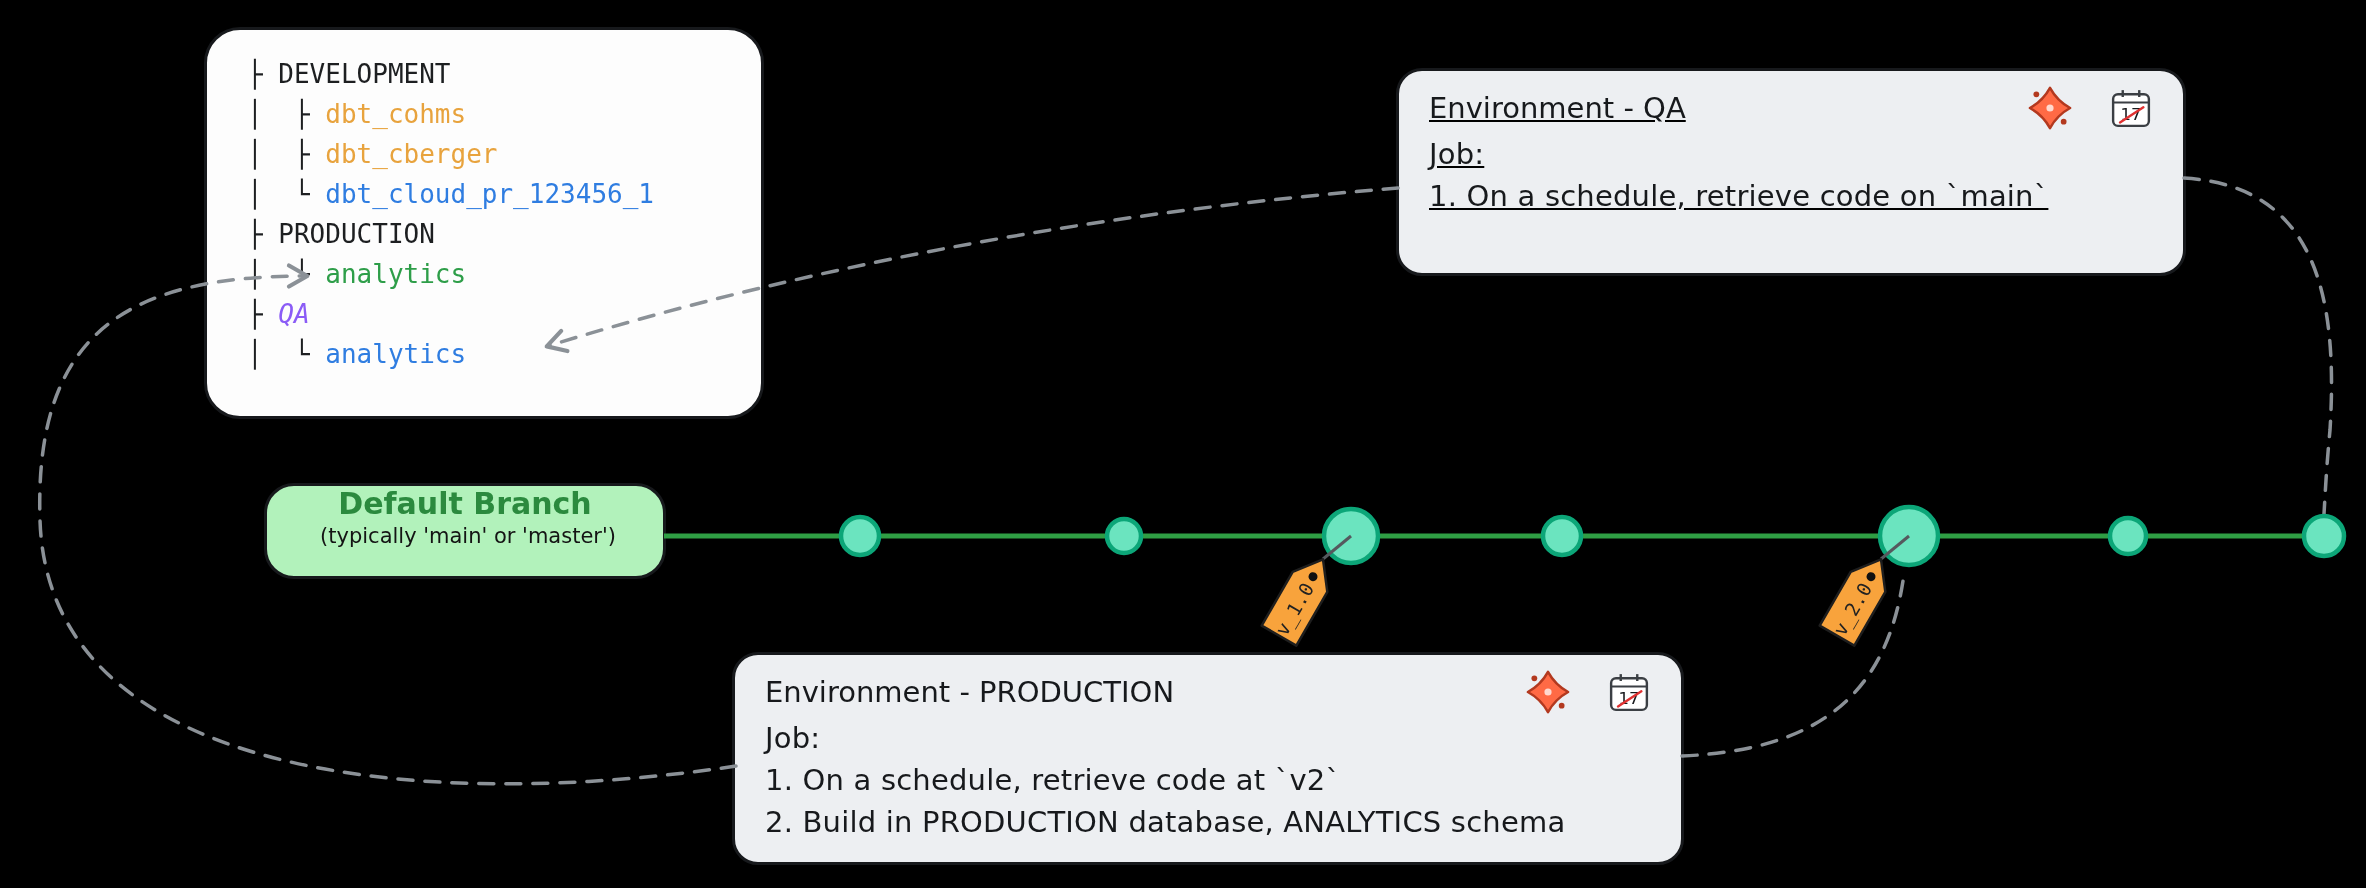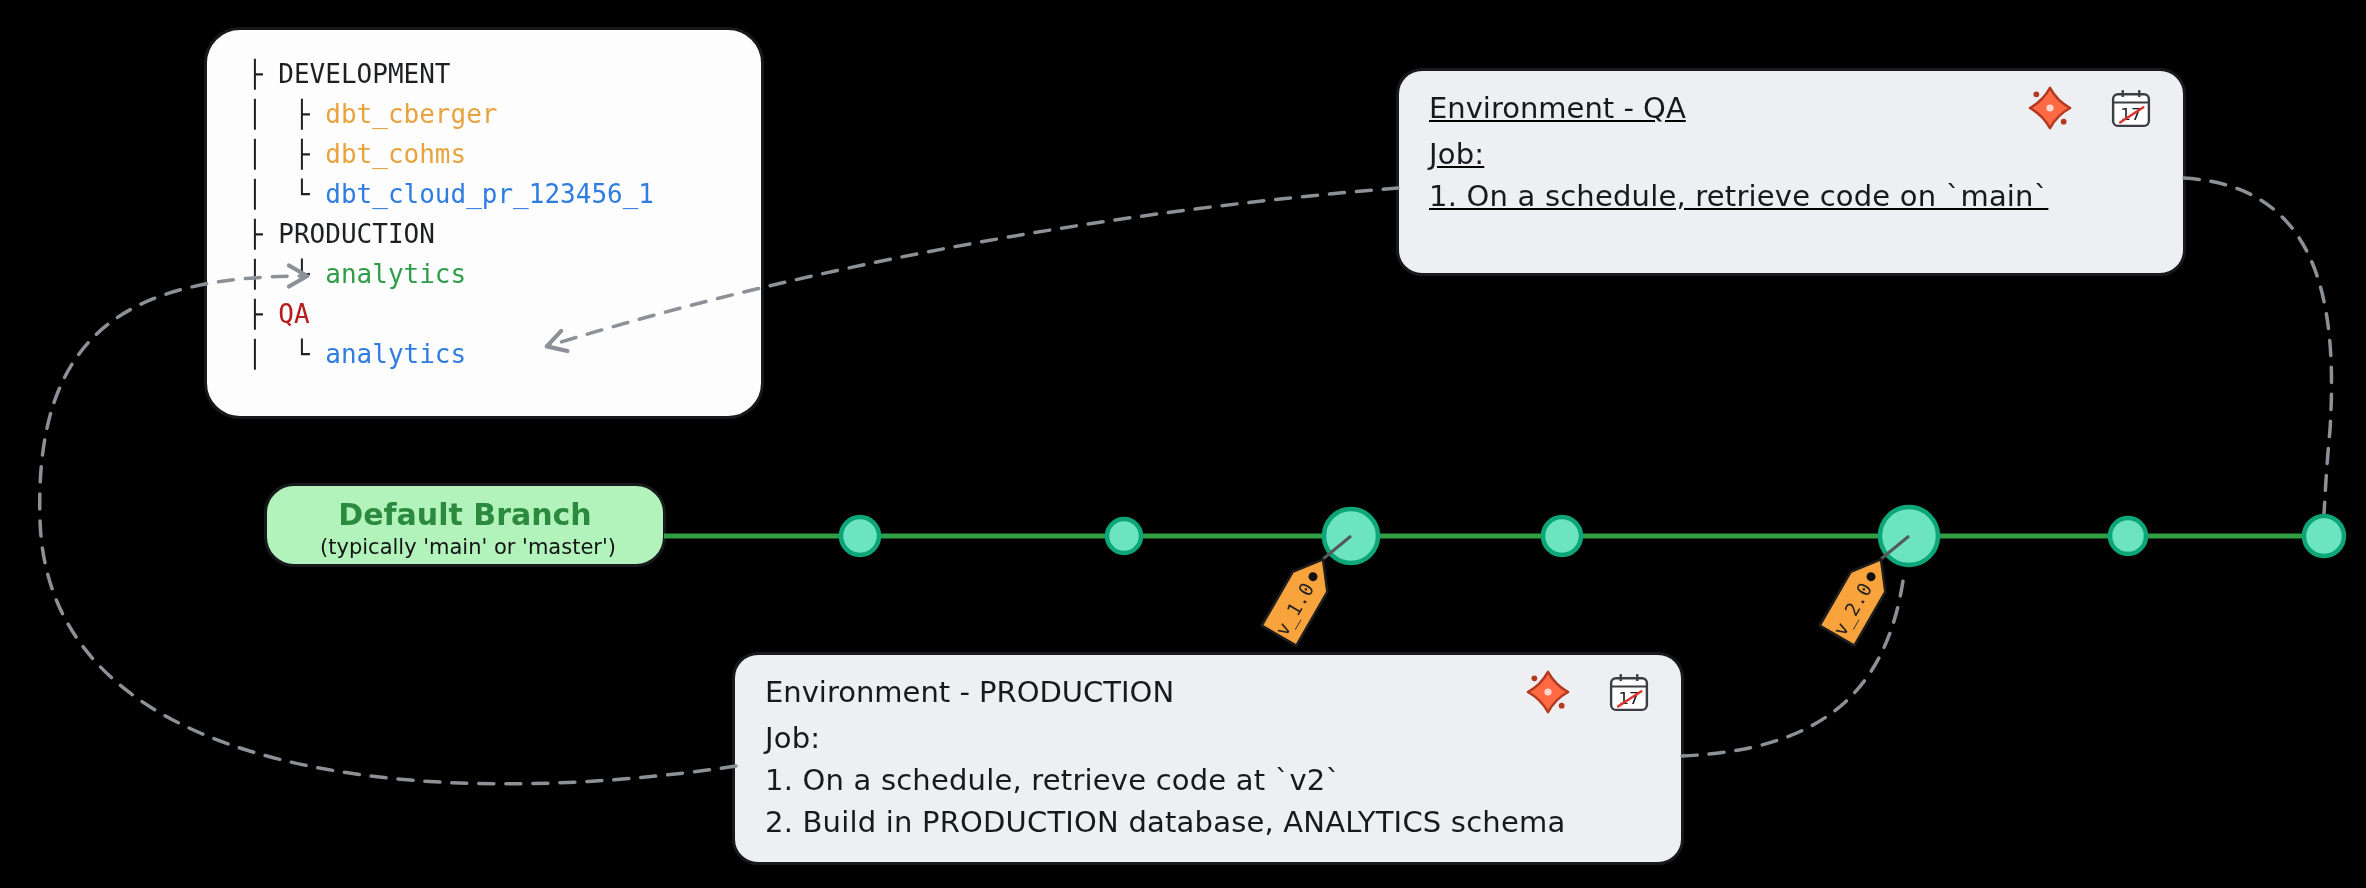--- a/index.html
+++ b/index.html
@@ -14,42 +14,42 @@
   .tree-row .prefix { color:#1d1f21; }
 
   .env-card { background:#edeff2; border-radius:26px; padding:12px 30px 14px 30px; }
   #qa-card   { left:1396px; top:68px;  width:790px; height:208px;text-decoration:underline; }
   #prod-card { left:732px;  top:652px; width:952px; height:213px; }
   .env-line  { font-size:29px; line-height:42px; color:#17191c; letter-spacing:0.2px; }
   .title-row { display:flex; justify-content:space-between; align-items:center; height:50px; }
   .title-row .env-title { font-size:29px; color:#17191c; }
   .icon-group { display:flex; gap:36px; align-items:center; }
 
-  #branch-box { position:absolute; left:264px; top:483px; width:402px; height:84px; background:#b2f2bb;
-                border:3px solid #17191c; border-radius:30px; z-index:2; text-align:center; padding-top:11px;
+  #branch-box { position:absolute; left:264px; top:483px; width:402px; height:96px; background:#b2f2bb;
+                border:3px solid #17191c; border-radius:30px; z-index:2; text-align:center; 
                 box-shadow:0 5px 14px rgba(0,0,0,0.45); }
   #branch-title    { font-size:30px; line-height:36px; color:#2b8a3e; font-weight:bold; }
   #branch-subtitle { font-size:21px; line-height:28px; color:#141414;margin-left:6px; }
 
   #overlay { position:absolute; inset:0; z-index:5; pointer-events:none; }
   .dash { fill:none; stroke:#8b9197; stroke-width:3.5; stroke-dasharray:15 12; stroke-linecap:round; }
 </style>
 </head>
 <body>
 
 <div id="stage">
 
   <div id="tree-card" class="card">
     <div class="tree-row"><span class="prefix">├ </span><span class="name" style="color: rgb(29, 31, 33);">DEVELOPMENT</span></div>
+    <div class="tree-row"><span class="prefix">│  ├ </span><span class="name" style="color: rgb(232, 163, 61);">dbt_cohms</span></div>
     <div class="tree-row"><span class="prefix">│  ├ </span><span class="name" style="color: rgb(232, 163, 61);">dbt_cberger</span></div>
-    <div class="tree-row"><span class="prefix">│  ├ </span><span class="name" style="color: rgb(232, 163, 61);">dbt_cohms</span></div>
     <div class="tree-row"><span class="prefix">│  └ </span><span class="name" style="color: rgb(47, 125, 225);">dbt_cloud_pr_123456_1</span></div>
     <div class="tree-row"><span class="prefix">├ </span><span class="name" style="color: rgb(29, 31, 33);">PRODUCTION</span></div>
     <div class="tree-row"><span class="prefix">│  └ </span><span class="name" style="color: rgb(46, 158, 73);">analytics</span></div>
-    <div class="tree-row"><span class="prefix">├ </span><span class="name" style="color: #b91c1c;">QA</span></div>
+    <div class="tree-row"><span class="prefix">├ </span><span class="name" style="color: #8b5cf6; font-style: italic;">QA</span></div>
     <div class="tree-row"><span class="prefix">│  └ </span><span class="name" style="color: rgb(47, 125, 225);">analytics</span></div>
   </div>
 
   <div id="qa-card" class="card env-card">
     <div class="title-row">
       <span class="env-title">Environment - QA</span>
       <span class="icon-group">
         <svg width="46" height="46" viewBox="0 0 64 64">
           <path d="M32 4 C38 15 49 26 60 32 C49 38 38 49 32 60 C26 49 15 38 4 32 C15 26 26 15 32 4 Z" fill="#ff6a45" stroke="#b3391f" stroke-width="3.5" stroke-linejoin="round"></path>
           <circle cx="13" cy="13" r="4" fill="#b3391f"></circle>

